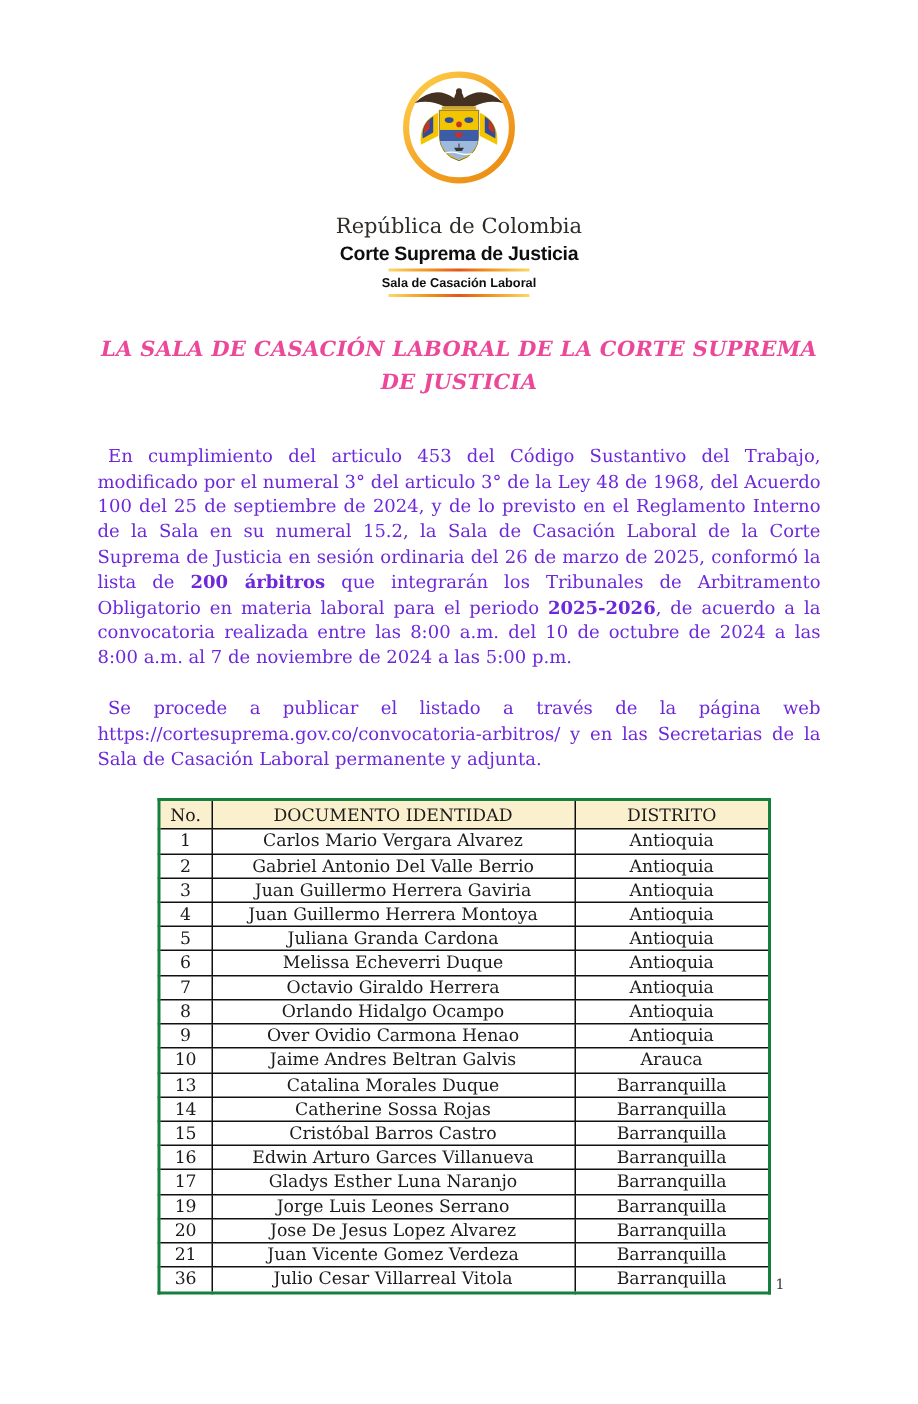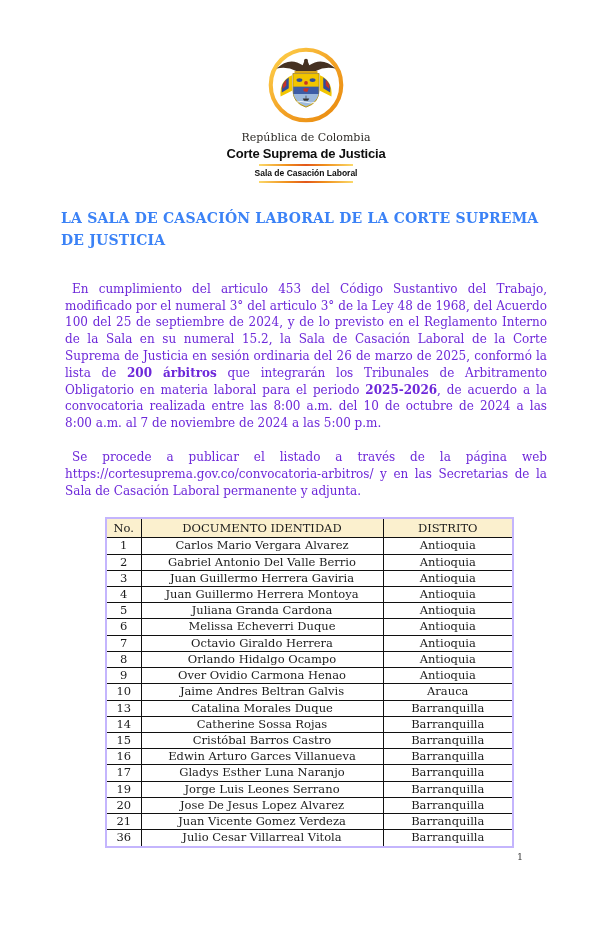--- a/index.html
+++ b/index.html
@@ -3,40 +3,40 @@
 <meta charset="utf-8">
 <style>
   html,body { margin:0; padding:0; }
   body { width:612px; height:936px; background:#ffffff; position:relative; overflow:hidden;
          font-family:"DejaVu Serif", serif; }
   .page { width:612px; height:936px; position:relative; background:#ffffff; }
 
   
   .letterhead { padding-top:44px; text-align:center; }
   .emblem { display:block; margin:0 auto; }
-  .republic { margin-top:5px; font-size:11px; color:#2f2c28; }
+  .republic { margin-top:17px; font-size:14px; color:#2f2c28; }
   .court { margin-top:2px; font-family:"Liberation Sans", sans-serif; font-weight:bold;
            font-size:13px; letter-spacing:-0.2px; color:#0e0e0e; }
   .rule { width:94px; height:2px; margin:3px auto 2px auto;
           background:linear-gradient(90deg,#fbd86a 0%,#ef8f1c 30%,#e2571b 50%,#ef8f1c 70%,#fbd86a 100%); }
   .chamber { font-family:"Liberation Sans", sans-serif; font-weight:bold; font-size:8.5px;
              color:#0e0e0e; margin:1px 0 1px 0; }
 
   
-  .title { margin:24px auto 0 auto; max-width:490px; text-align:left;
-           font-weight:bold; font-size:14px; line-height:1.6; letter-spacing:0.2px; color:#3b82f6; }
+  .title { margin:24px auto 0 auto; max-width:490px; text-align:center;
+           font-weight:bold; font-size:14px; line-height:1.6; letter-spacing:0.2px; color:#ec4899;font-style:italic; }
 
   
   .para { width:482px; margin:17px auto 0 auto; text-align:justify; text-indent:7px;
           font-size:12px; line-height:16.8px; color:#6d28d9; }
   .para.first { margin-top:29px; }
   .para b { font-weight:bold; }
 
   
-  table.roster { margin:18px 0 17px 105px; border-collapse:collapse; border:2px solid #c4b5fd;
+  table.roster { margin:18px 0 17px 105px; border-collapse:collapse; border:2px solid #15803d;
                  font-size:11.5px; line-height:1.15; color:#1c1c1c; }
   table.roster th, table.roster td { border:1px solid #101010; padding:1px 4px; }
   table.roster th { background:#FBF0CE; font-weight:normal; height:16px; text-align:center; }
   table.roster td { height:13px; }
   td.num, td.district { text-align:center; }
   td.name { text-align:center; padding-left:6px; }
 
   .pageno { position:absolute; top:851px; left:517px; font-size:9.5px; color:#3a3a3a; }
 </style>
 </head>

